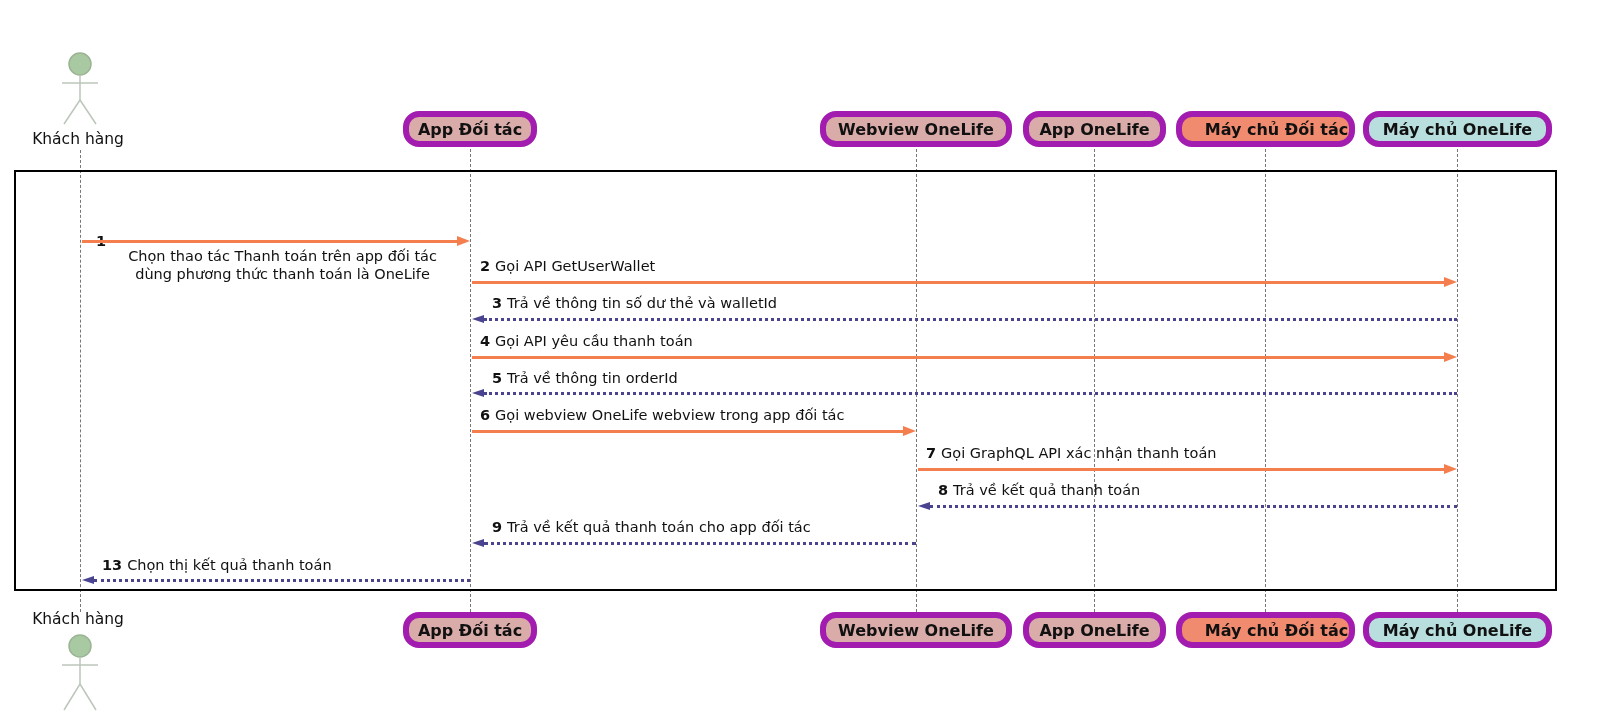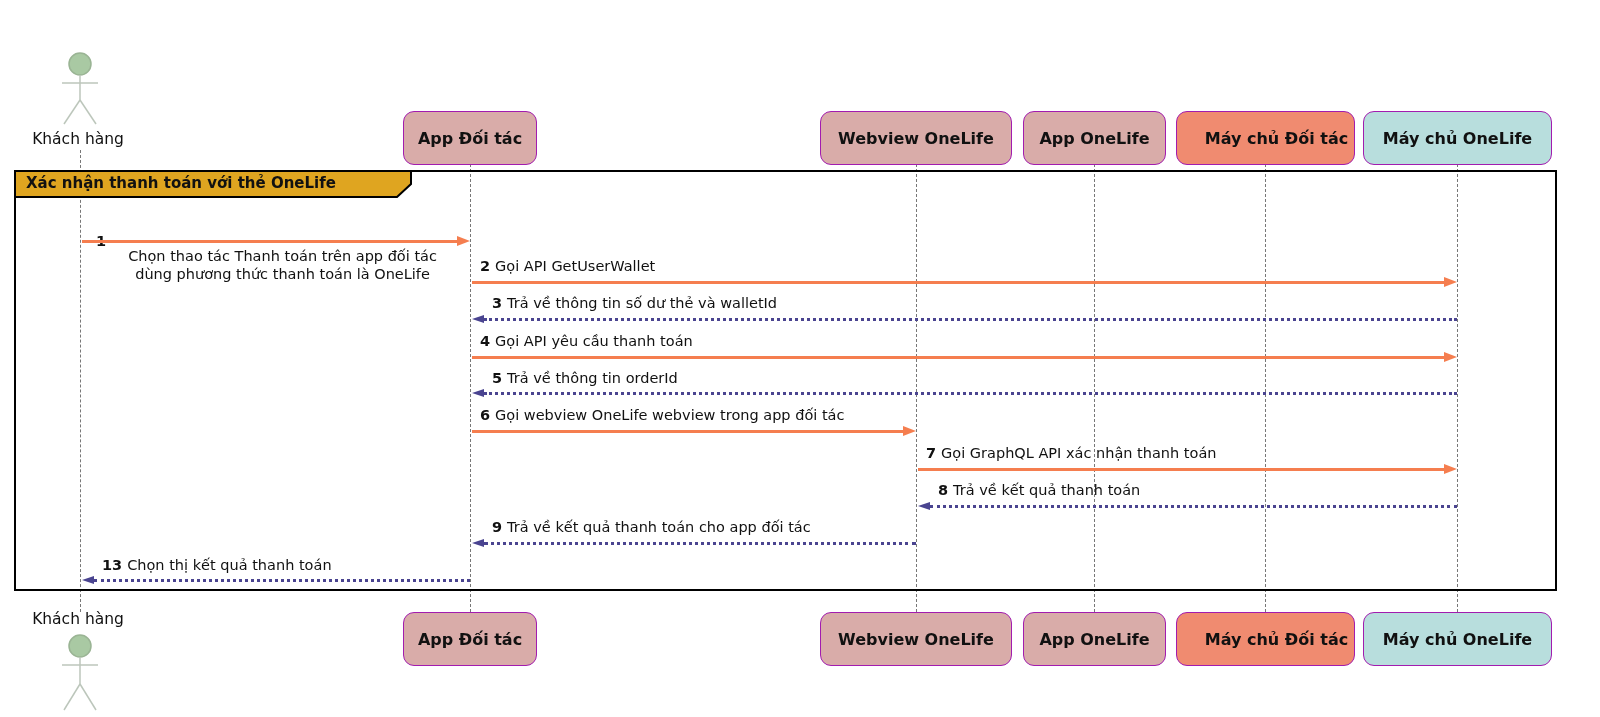--- a/index.html
+++ b/index.html
@@ -6,21 +6,21 @@
   #canvas{
     position:relative;width:1600px;height:717px;overflow:hidden;background:#fff;
     font-family:"DejaVu Sans","Liberation Sans",sans-serif;color:#111;
   }
   .title{
     position:absolute;left:0;right:0;top:18px;text-align:center;
     font-size:17px;font-weight:bold;letter-spacing:.2px;
   }
   
   .pbox{
-    position:absolute;height:54px;border:1px solid #a21caf;border-radius:11px;
+    position:absolute;height:36px;border:6px solid #a21caf;border-radius:16px;
     display:flex;align-items:center;justify-content:center;
     font-weight:bold;font-size:16px;box-sizing:border-box;
   }
   .rose{background:var(--participant-rose,#D9ACA9);}
   .salmon{background:var(--participant-salmon,#F08B70);padding-left:22px;}
   .teal{background:var(--participant-teal,#B8DEDD);}
   
   .lifeline{position:absolute;width:0;border-left:1px dashed var(--lifeline,#777);}
   
   .frame{position:absolute;left:14px;top:170px;width:1543px;height:421px;
@@ -80,26 +80,20 @@
       <span>App OneLife</span>
     </div>
   <div class="pbox salmon" style="left:1176px;top:111px;width:179px;">
       <span>Máy chủ Đối tác</span>
     </div>
   <div class="pbox teal" style="left:1363px;top:111px;width:189px;">
       <span>Máy chủ OneLife</span>
     </div>
 
   <div class="frame"></div>
-  <div class="frame-label">
-    <svg width="400" height="28" viewBox="0 0 400 28">
-      <polygon points="1,1 397,1 397,14 383,27 1,27" style="fill:var(--frame-gold,#DFA520)" stroke="#000" stroke-width="2"></polygon>
-    </svg>
-    <span class="txt">Xác nhận thanh toán với thẻ OneLife</span>
-  </div>
 
   <div class="msg ctr" style="left:96px;top:199px;width:358px;">
     <span class="num">1</span>
     <span class="txt" style="flex:1;margin-top:48px;">Chọn thao tác Thanh toán trên app đối tác
 dùng phương thức thanh toán là OneLife</span>
   </div>
   <div class="line solid" style="left:82px;top:240px;width:376px;"></div>
   <div class="head r" style="left:457px;top:236px;"></div>
 
   <div class="msg" style="left:480px;top:257px;">

